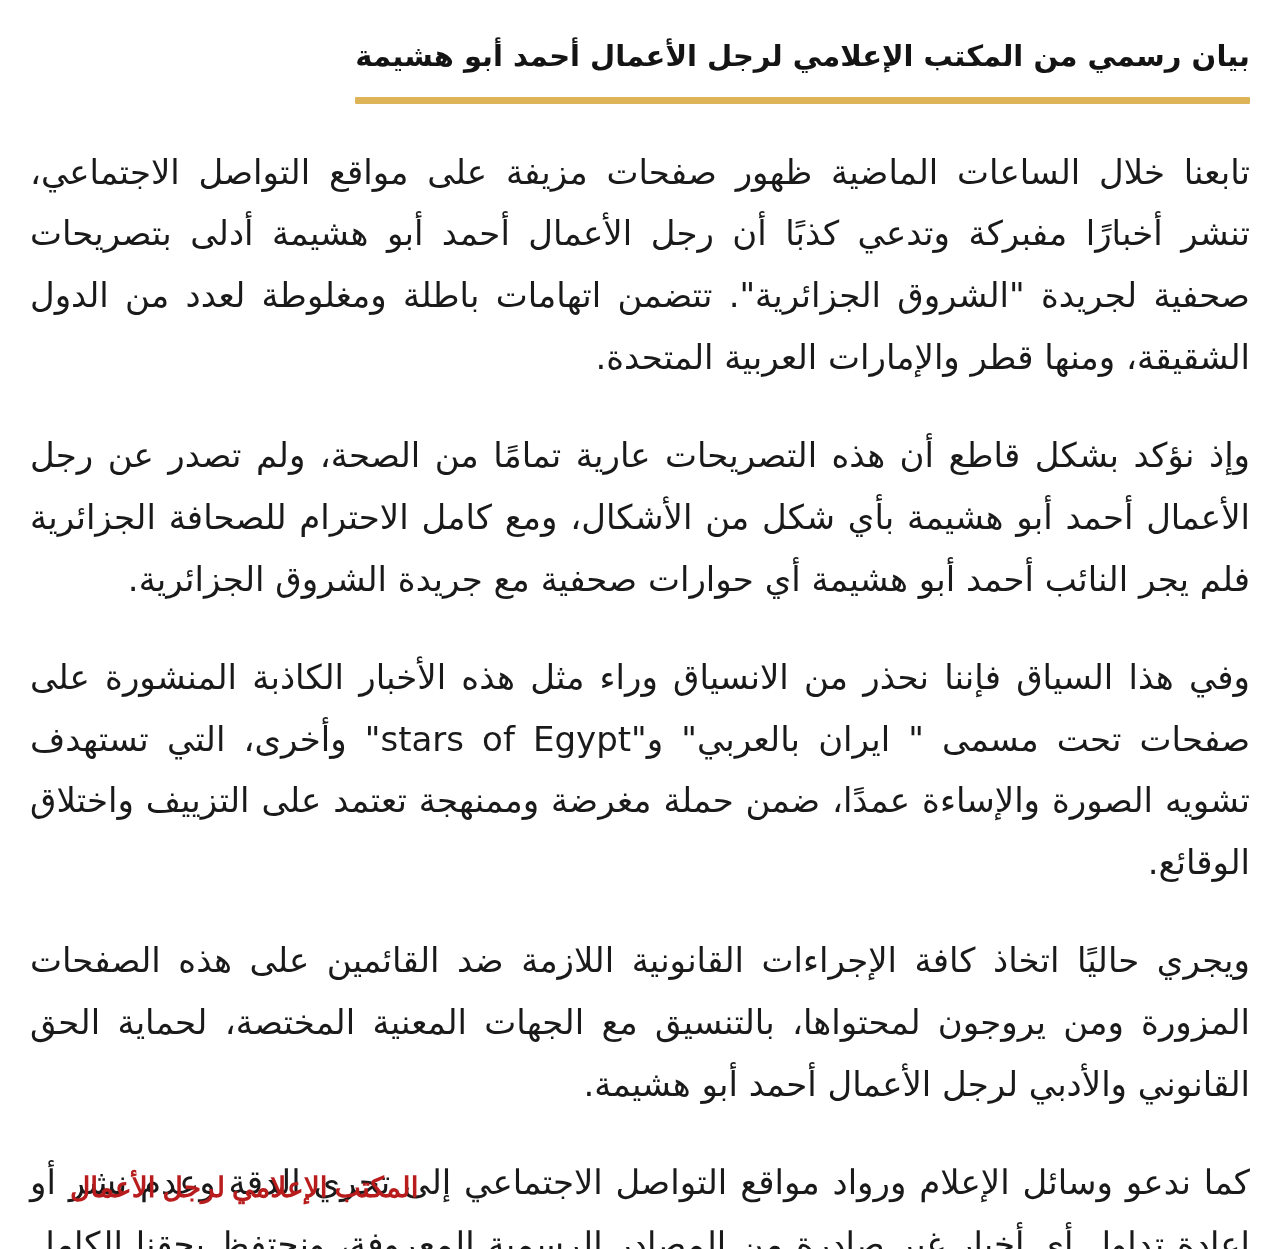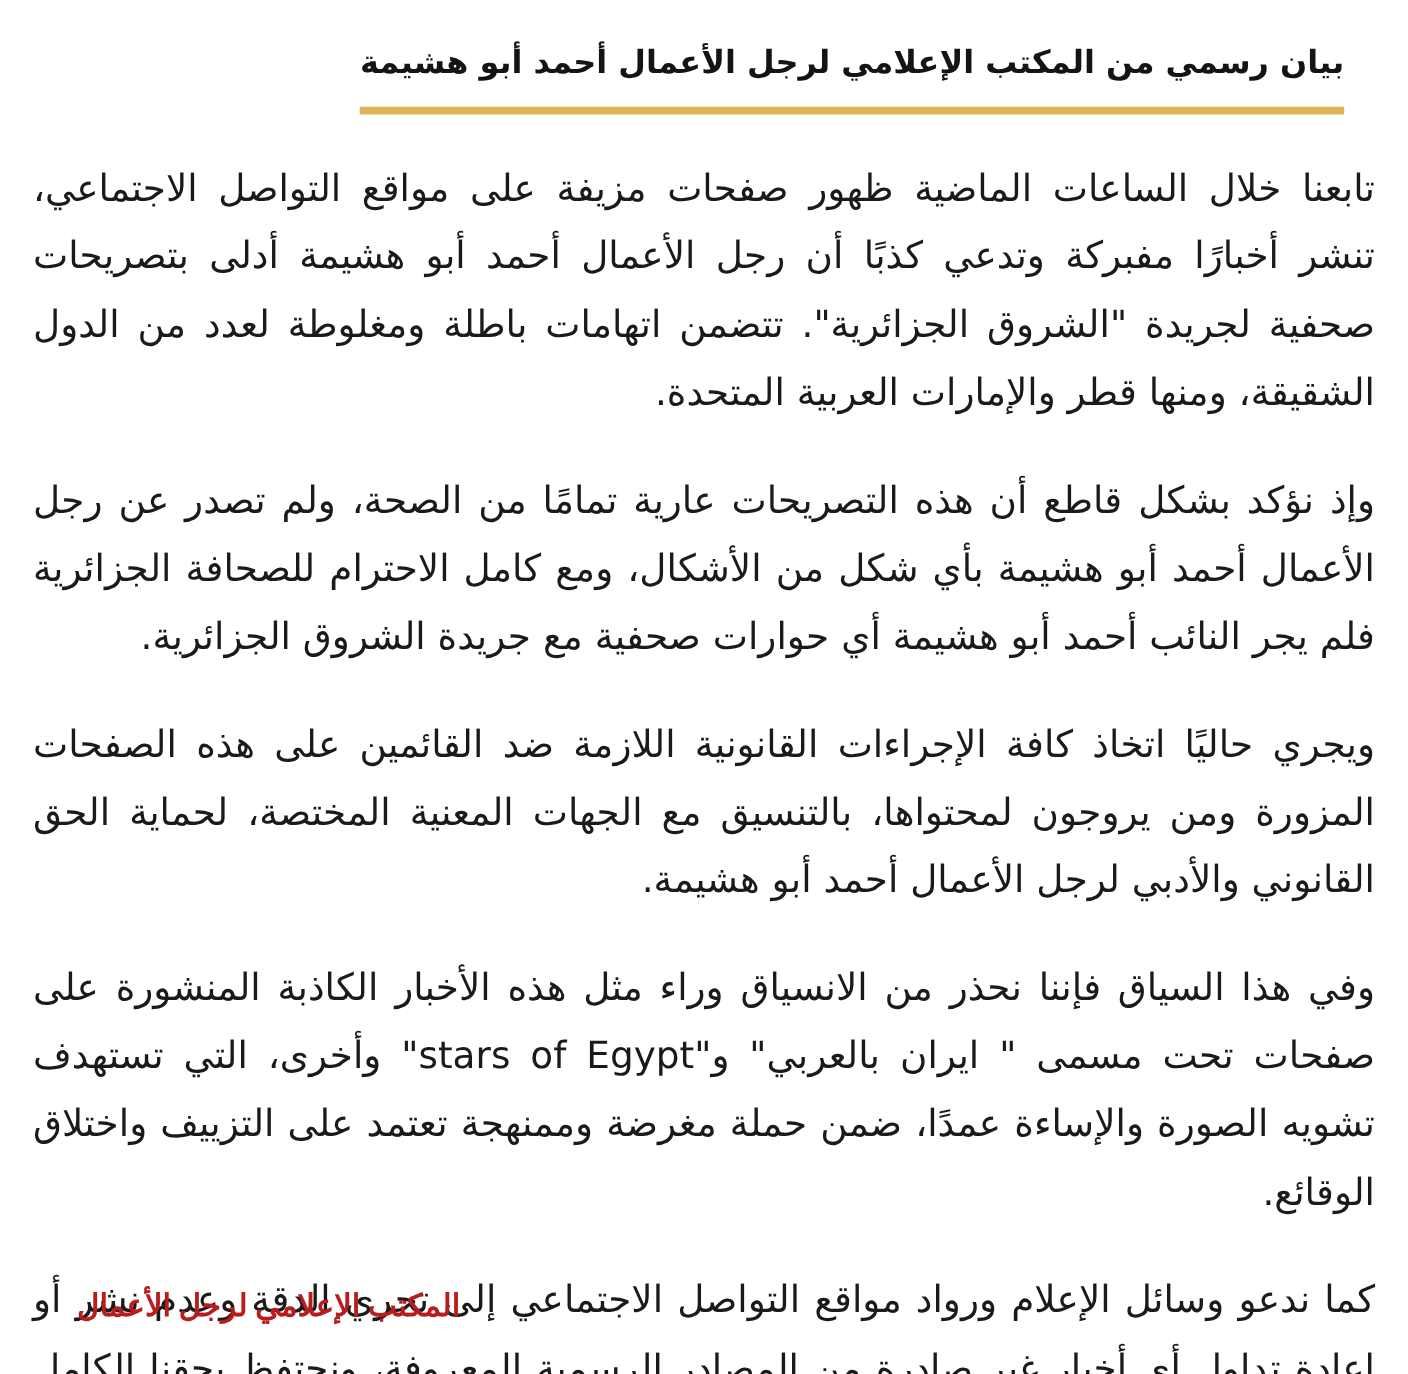--- a/index.html
+++ b/index.html
@@ -19,21 +19,20 @@
     margin:0 auto;
     background:var(--paper);
     color:var(--ink);
     padding:36px 30px 28px 30px;
     overflow:hidden;
     direction:rtl;
   }
   .title-block{
     width:fit-content;
     max-width:1000px;
-    margin-right:28px;
     margin-left:auto;
     text-align:center;
   }
   .title-block h1{
     font-size:29px;
     font-weight:700;
     letter-spacing:0;
     line-height:1.4;
     white-space:nowrap;
     color:#141414;
@@ -82,22 +81,22 @@
 <div class="page">
 
   <header class="title-block">
     <h1>بيان رسمي من المكتب الإعلامي لرجل الأعمال أحمد أبو هشيمة</h1>
     <div class="gold-rule"></div>
   </header>
 
   <main class="body-copy">
     <p>تابعنا خلال الساعات الماضية ظهور صفحات مزيفة على مواقع التواصل الاجتماعي، تنشر أخبارًا مفبركة وتدعي كذبًا أن رجل الأعمال أحمد أبو هشيمة أدلى بتصريحات صحفية لجريدة "الشروق الجزائرية". تتضمن اتهامات باطلة ومغلوطة لعدد من الدول الشقيقة، ومنها قطر والإمارات العربية المتحدة.</p>
     <p>وإذ نؤكد بشكل قاطع أن هذه التصريحات عارية تمامًا من الصحة، ولم تصدر عن رجل الأعمال أحمد أبو هشيمة بأي شكل من الأشكال، ومع كامل الاحترام للصحافة الجزائرية فلم يجر النائب أحمد أبو هشيمة أي حوارات صحفية مع جريدة الشروق الجزائرية.</p>
+    <p>وفي هذا السياق فإننا نحذر من الانسياق وراء مثل هذه الأخبار الكاذبة المنشورة على صفحات تحت مسمى " ايران بالعربي" و"stars of Egypt" وأخرى، التي تستهدف تشويه الصورة والإساءة عمدًا، ضمن حملة مغرضة وممنهجة تعتمد على التزييف واختلاق الوقائع.</p>
     <p>ويجري حاليًا اتخاذ كافة الإجراءات القانونية اللازمة ضد القائمين على هذه الصفحات المزورة ومن يروجون لمحتواها، بالتنسيق مع الجهات المعنية المختصة، لحماية الحق القانوني والأدبي لرجل الأعمال أحمد أبو هشيمة.</p>
-    <p>وفي هذا السياق فإننا نحذر من الانسياق وراء مثل هذه الأخبار الكاذبة المنشورة على صفحات تحت مسمى " ايران بالعربي" و"stars of Egypt" وأخرى، التي تستهدف تشويه الصورة والإساءة عمدًا، ضمن حملة مغرضة وممنهجة تعتمد على التزييف واختلاق الوقائع.</p>
     <p>كما ندعو وسائل الإعلام ورواد مواقع التواصل الاجتماعي إلى تحري الدقة وعدم نشر أو إعادة تداول أي أخبار غير صادرة من المصادر الرسمية المعروفة، ونحتفظ بحقنا الكامل في اتخاذ جميع الإجراءات القانونية تجاه أي إساءة أو افتراء.</p>
   </main>
 
   <footer class="signature">
     <div class="sig-line">المكتب الإعلامي لرجل الأعمال</div>
   </footer>
 
 </div>
 
 </body></html>

